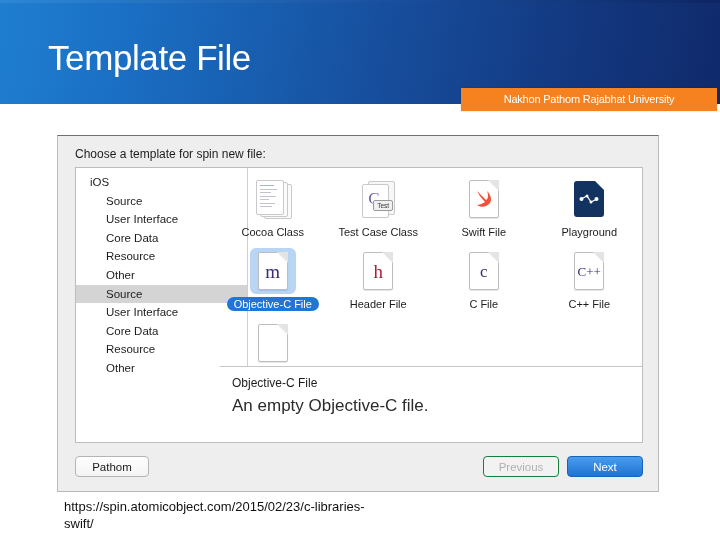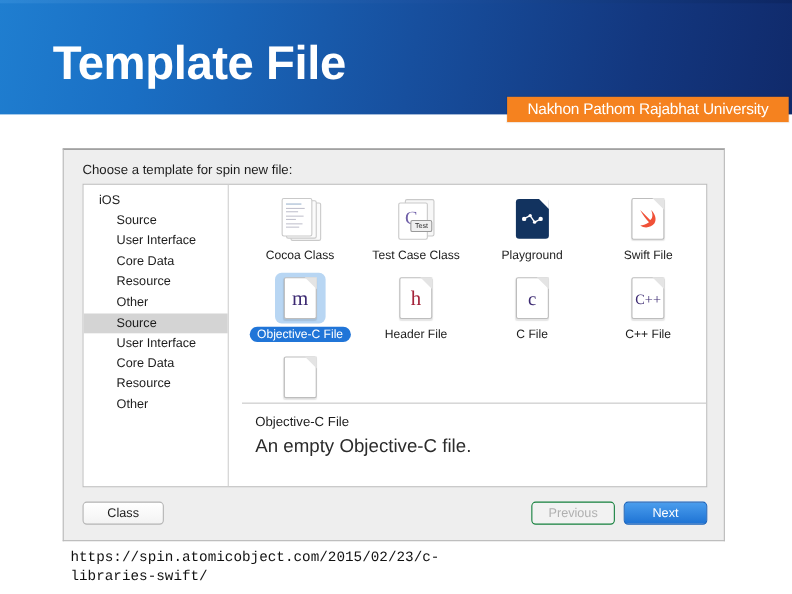--- a/index.html
+++ b/index.html
@@ -15,27 +15,27 @@
     position:absolute;left:0;top:0;width:720px;height:104px;
     background:linear-gradient(100deg,#1f7ed0 0%,#1a6fc4 18%,#174f9e 52%,#13377f 80%,#102a6b 100%);
   }
   .banner-top-line{
     position:absolute;left:0;top:0;width:720px;height:3px;
     background:linear-gradient(100deg,#2f8ad8 0%,#1a4f9e 55%,#0d2560 100%);
     opacity:.85;
   }
   .slide-title{
     position:absolute;left:48px;top:36px;
-    font-size:43px;font-weight:bold;color:#ffffff;letter-spacing:-0.4px;
+    font-size:35px;font-weight:normal;color:#ffffff;letter-spacing:-0.4px;
     line-height:44px;white-space:nowrap;
   }
   .univ-badge{
     position:absolute;left:461px;top:88px;width:256px;height:23px;
     background:#f5821f;
-    color:#ffffff;font-size:14px;line-height:23px;
+    color:#ffffff;font-size:11px;line-height:23px;
     text-align:center;white-space:nowrap;letter-spacing:-0.2px;
     box-shadow:0 0 0 1px rgba(0,0,0,.05);
   }
 
   
   .dialog{
     position:absolute;left:57px;top:135px;width:602px;height:357px;
     background:#eeeeee;border:1px solid #b9b9b9;border-top-color:#6f6f6f;
     box-sizing:border-box;
   }
@@ -43,21 +43,21 @@
     position:absolute;left:17px;top:11px;
     font-size:12px;color:#1d1d1d;white-space:nowrap;
   }
   .panel{
     position:absolute;left:17px;top:31px;width:568px;height:276px;
     background:#ffffff;border:1px solid #bdbdbd;box-sizing:border-box;overflow:hidden;
   }
 
   
   .sidebar{
-    position:absolute;left:0;top:0;width:132px;height:100%;
+    position:absolute;left:0;top:0;width:172px;height:100%;
     background:#ffffff;border-right:1px solid #cfcfcf;box-sizing:border-box;
   }
   .side-row{
     height:18.6px;line-height:18.6px;font-size:11.5px;color:#1c1c1c;
     padding-left:14px;white-space:nowrap;box-sizing:border-box;
   }
   .side-row.group{padding-left:14px;}
   .side-row.child{padding-left:30px;}
   .side-row.selected{background:#d4d4d4;}
   .sidebar-pad{height:5px;}
@@ -172,21 +172,21 @@
     background:#f2f2f2;border:1px solid #15803d;color:#b0b0b0;
   }
   .btn-next{
     left:509px;top:320px;width:76px;height:21px;line-height:20px;
     background:linear-gradient(#4a9ded,#1e73d4);border:1px solid #1a63bb;color:#ffffff;
   }
 
   
   .url{
     position:absolute;left:64px;top:498px;width:330px;
-    font-size:13px;line-height:17px;color:#111111;font-family:Liberation Mono, monospace;
+    font-size:13px;line-height:17px;color:#111111;
   }
 </style>
 </head>
 <body>
 
 <div class="slide">
 
   <div class="banner">
     <div class="banner-top-line"></div>
     <div class="slide-title">Template File</div>
@@ -245,50 +245,50 @@
             <div class="tile-iconwrap">
               <div class="testicon">
                 <div class="back"></div>
                 <div class="front">
                     <div class="cglyph">C</div>
                   </div>
                 <div class="tag">Test</div>
               </div>
             </div>
             <div class="tile-label">Test Case Class</div>
+          </div>
+
+          <div class="tile">
+            <div class="tile-iconwrap">
+              <div class="doc swift">
+                <div class="fold"></div>
+                <svg class="bird" viewBox="0 0 20 20">
+                  <path d="M3 16 C7 19 13 18 16 14 C18 11 17 6 13 2 C15 7 14 10 12 11 C9 8 5 4 3 2 C5 6 8 10 11 13 C8 15 5 16 3 16 Z" fill="#f05138"></path>
+                </svg>
+              </div>
+            </div>
+            <div class="tile-label">Swift File</div>
           </div>
 
           <div class="tile">
             <div class="tile-iconwrap">
               <div class="pg">
                 <div class="corner"></div>
                 <svg width="20" height="14" viewBox="0 0 20 14">
                   <path d="M2 7 L8 4 L12 10 L18 7" stroke="#ffffff" stroke-width="1.3" fill="none"></path>
                   <circle cx="2.5" cy="7" r="2" fill="#ffffff"></circle>
                   <circle cx="17.5" cy="7" r="2" fill="#ffffff"></circle>
                   <circle cx="8" cy="4" r="1.5" fill="#ffffff"></circle>
                   <circle cx="12" cy="10" r="1.5" fill="#ffffff"></circle>
                 </svg>
               </div>
             </div>
             <div class="tile-label">Playground</div>
           </div>
 
-          <div class="tile">
-            <div class="tile-iconwrap">
-              <div class="doc swift">
-                <div class="fold"></div>
-                <svg class="bird" viewBox="0 0 20 20">
-                  <path d="M3 16 C7 19 13 18 16 14 C18 11 17 6 13 2 C15 7 14 10 12 11 C9 8 5 4 3 2 C5 6 8 10 11 13 C8 15 5 16 3 16 Z" fill="#f05138"></path>
-                </svg>
-              </div>
-            </div>
-            <div class="tile-label">Swift File</div>
-          </div>
-
         </div>
 
         <div class="grid-row">
 
           <div class="tile selected">
             <div class="tile-iconwrap">
               <div class="doc">
                 <div class="fold"></div>
                 <span class="doc-letter letter-m">m</span>
               </div>
@@ -339,21 +339,21 @@
         </div>
 
         <div class="desc">
           <div class="desc-title">Objective-C File</div>
           <div class="desc-body">An empty Objective-C file.</div>
         </div>
 
       </div>
     </div>
 
-    <div class="btn btn-cancel">Class</div>
+    <div class="btn btn-cancel">Pathom</div>
     <div class="btn btn-prev">Previous</div>
     <div class="btn btn-next">Next</div>
 
   </div>
 
   <div class="url">https://spin.atomicobject.com/2015/02/23/c-libraries-swift/</div>
 
 </div>
 
 </body></html>

